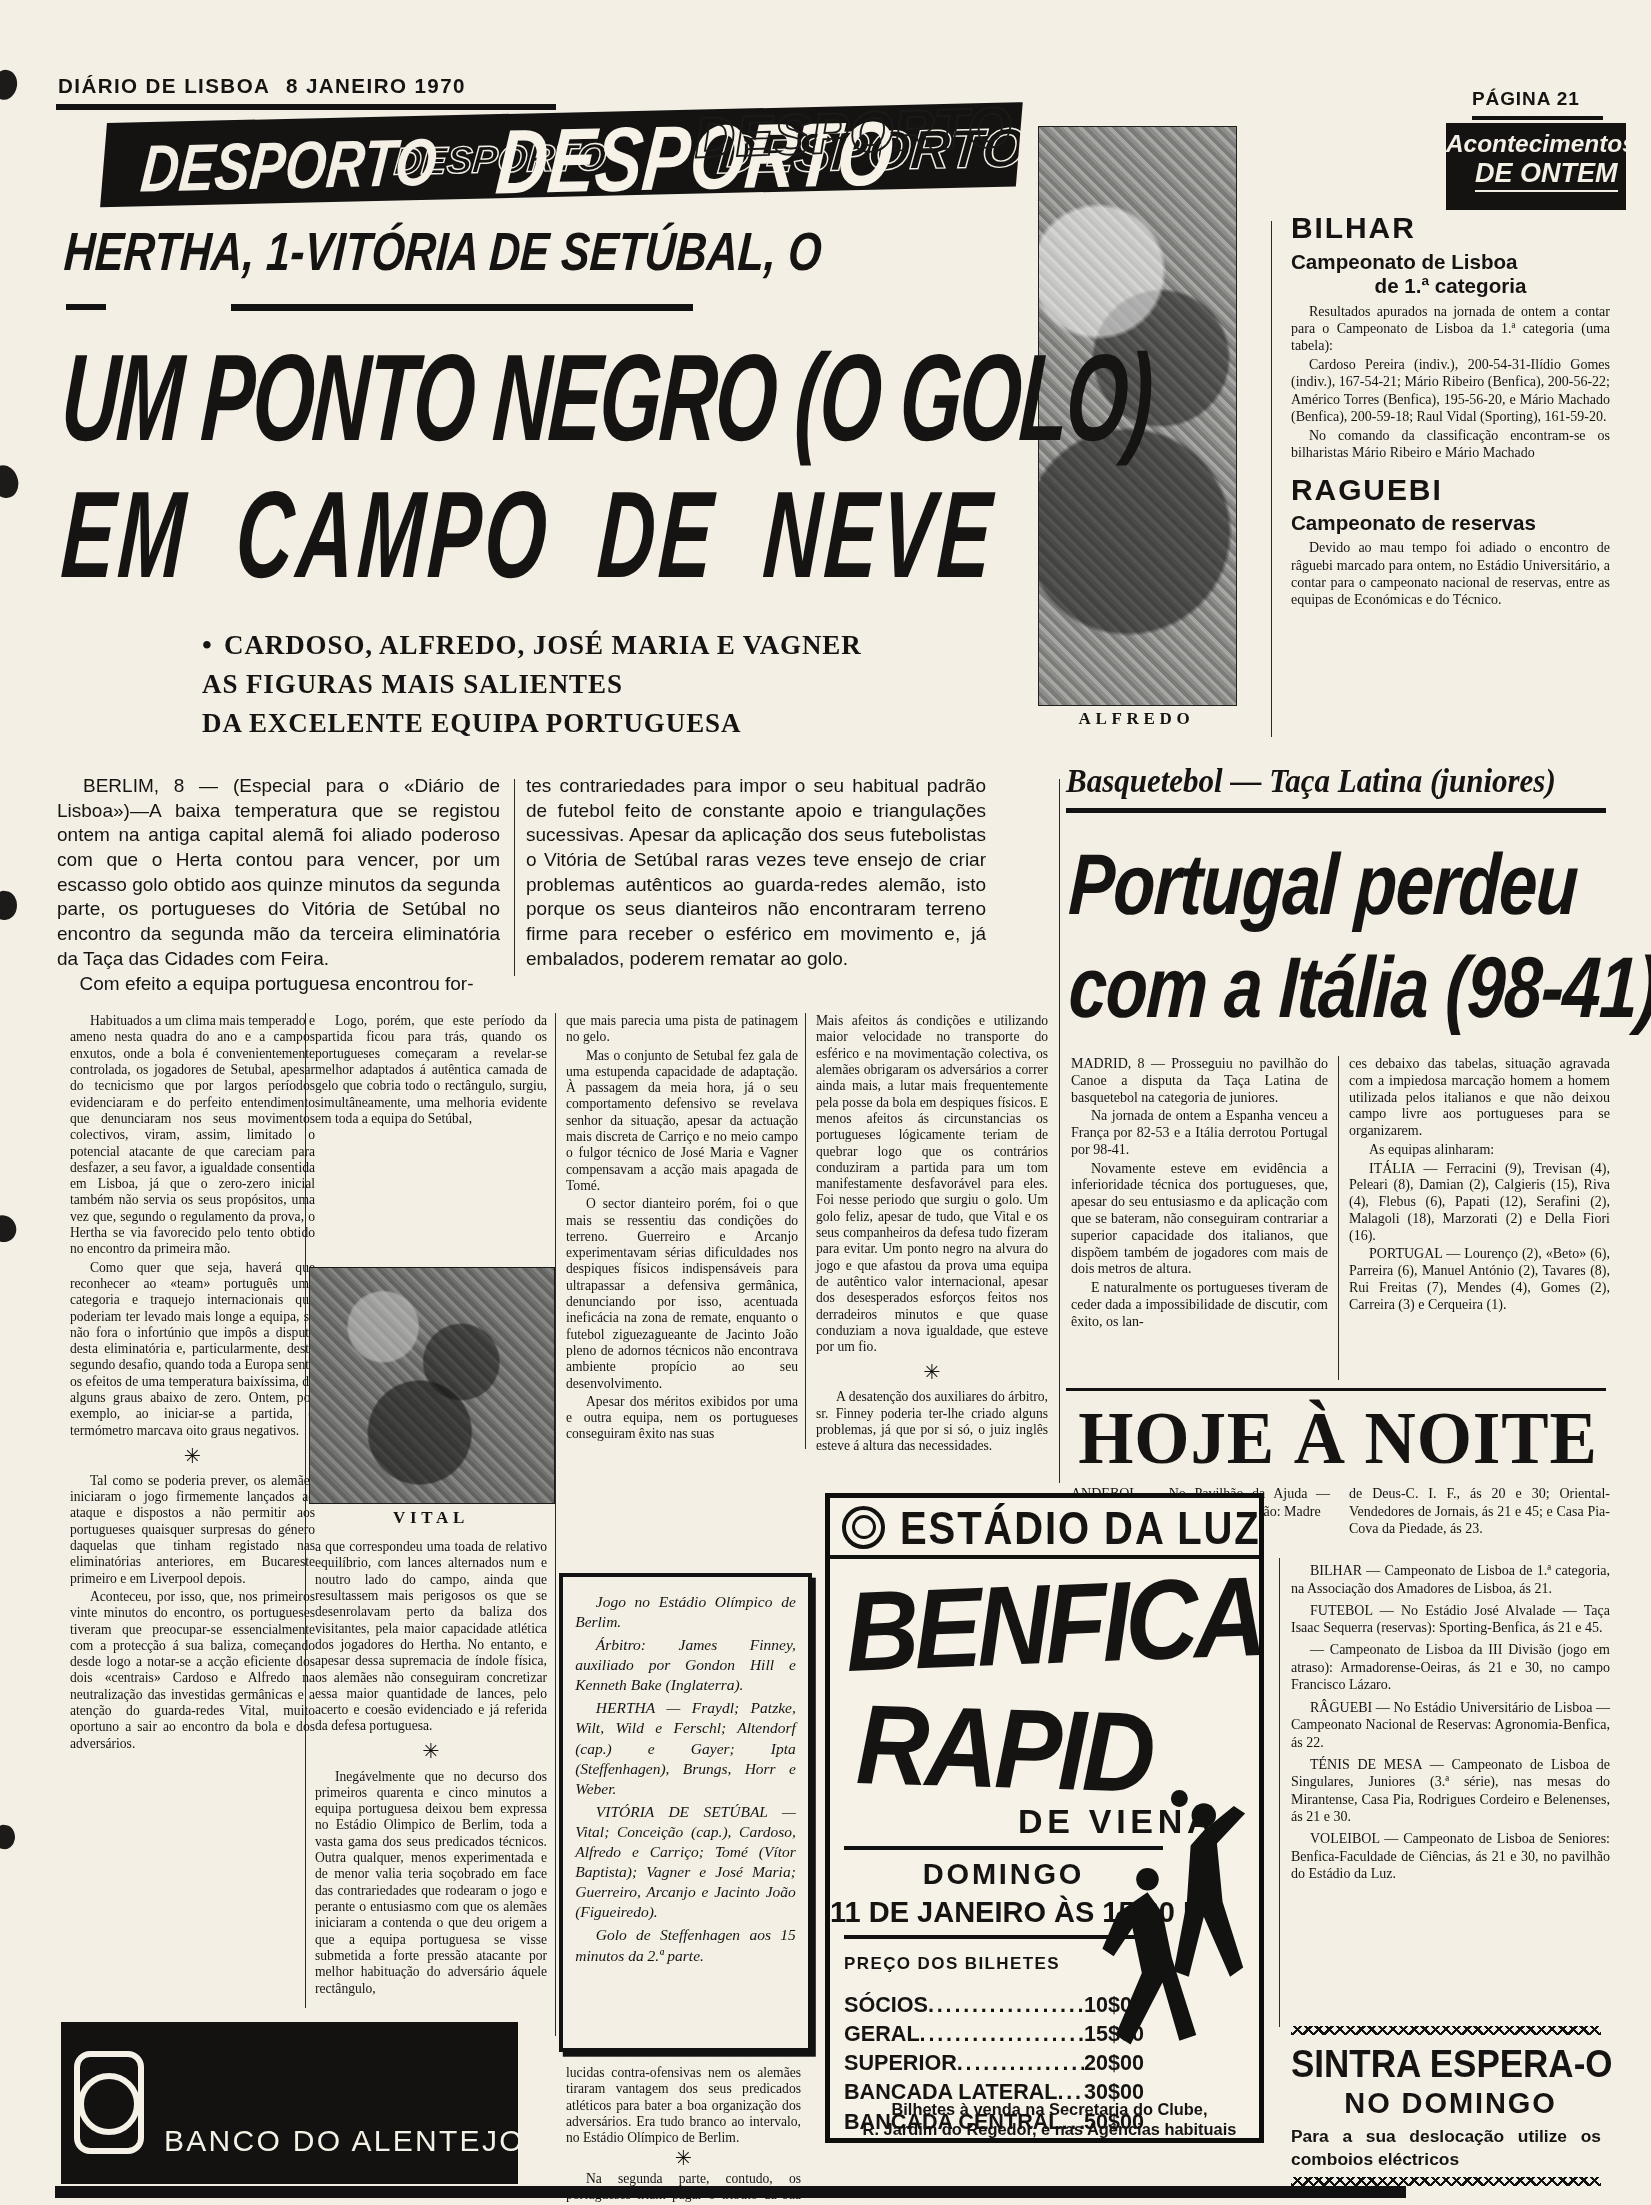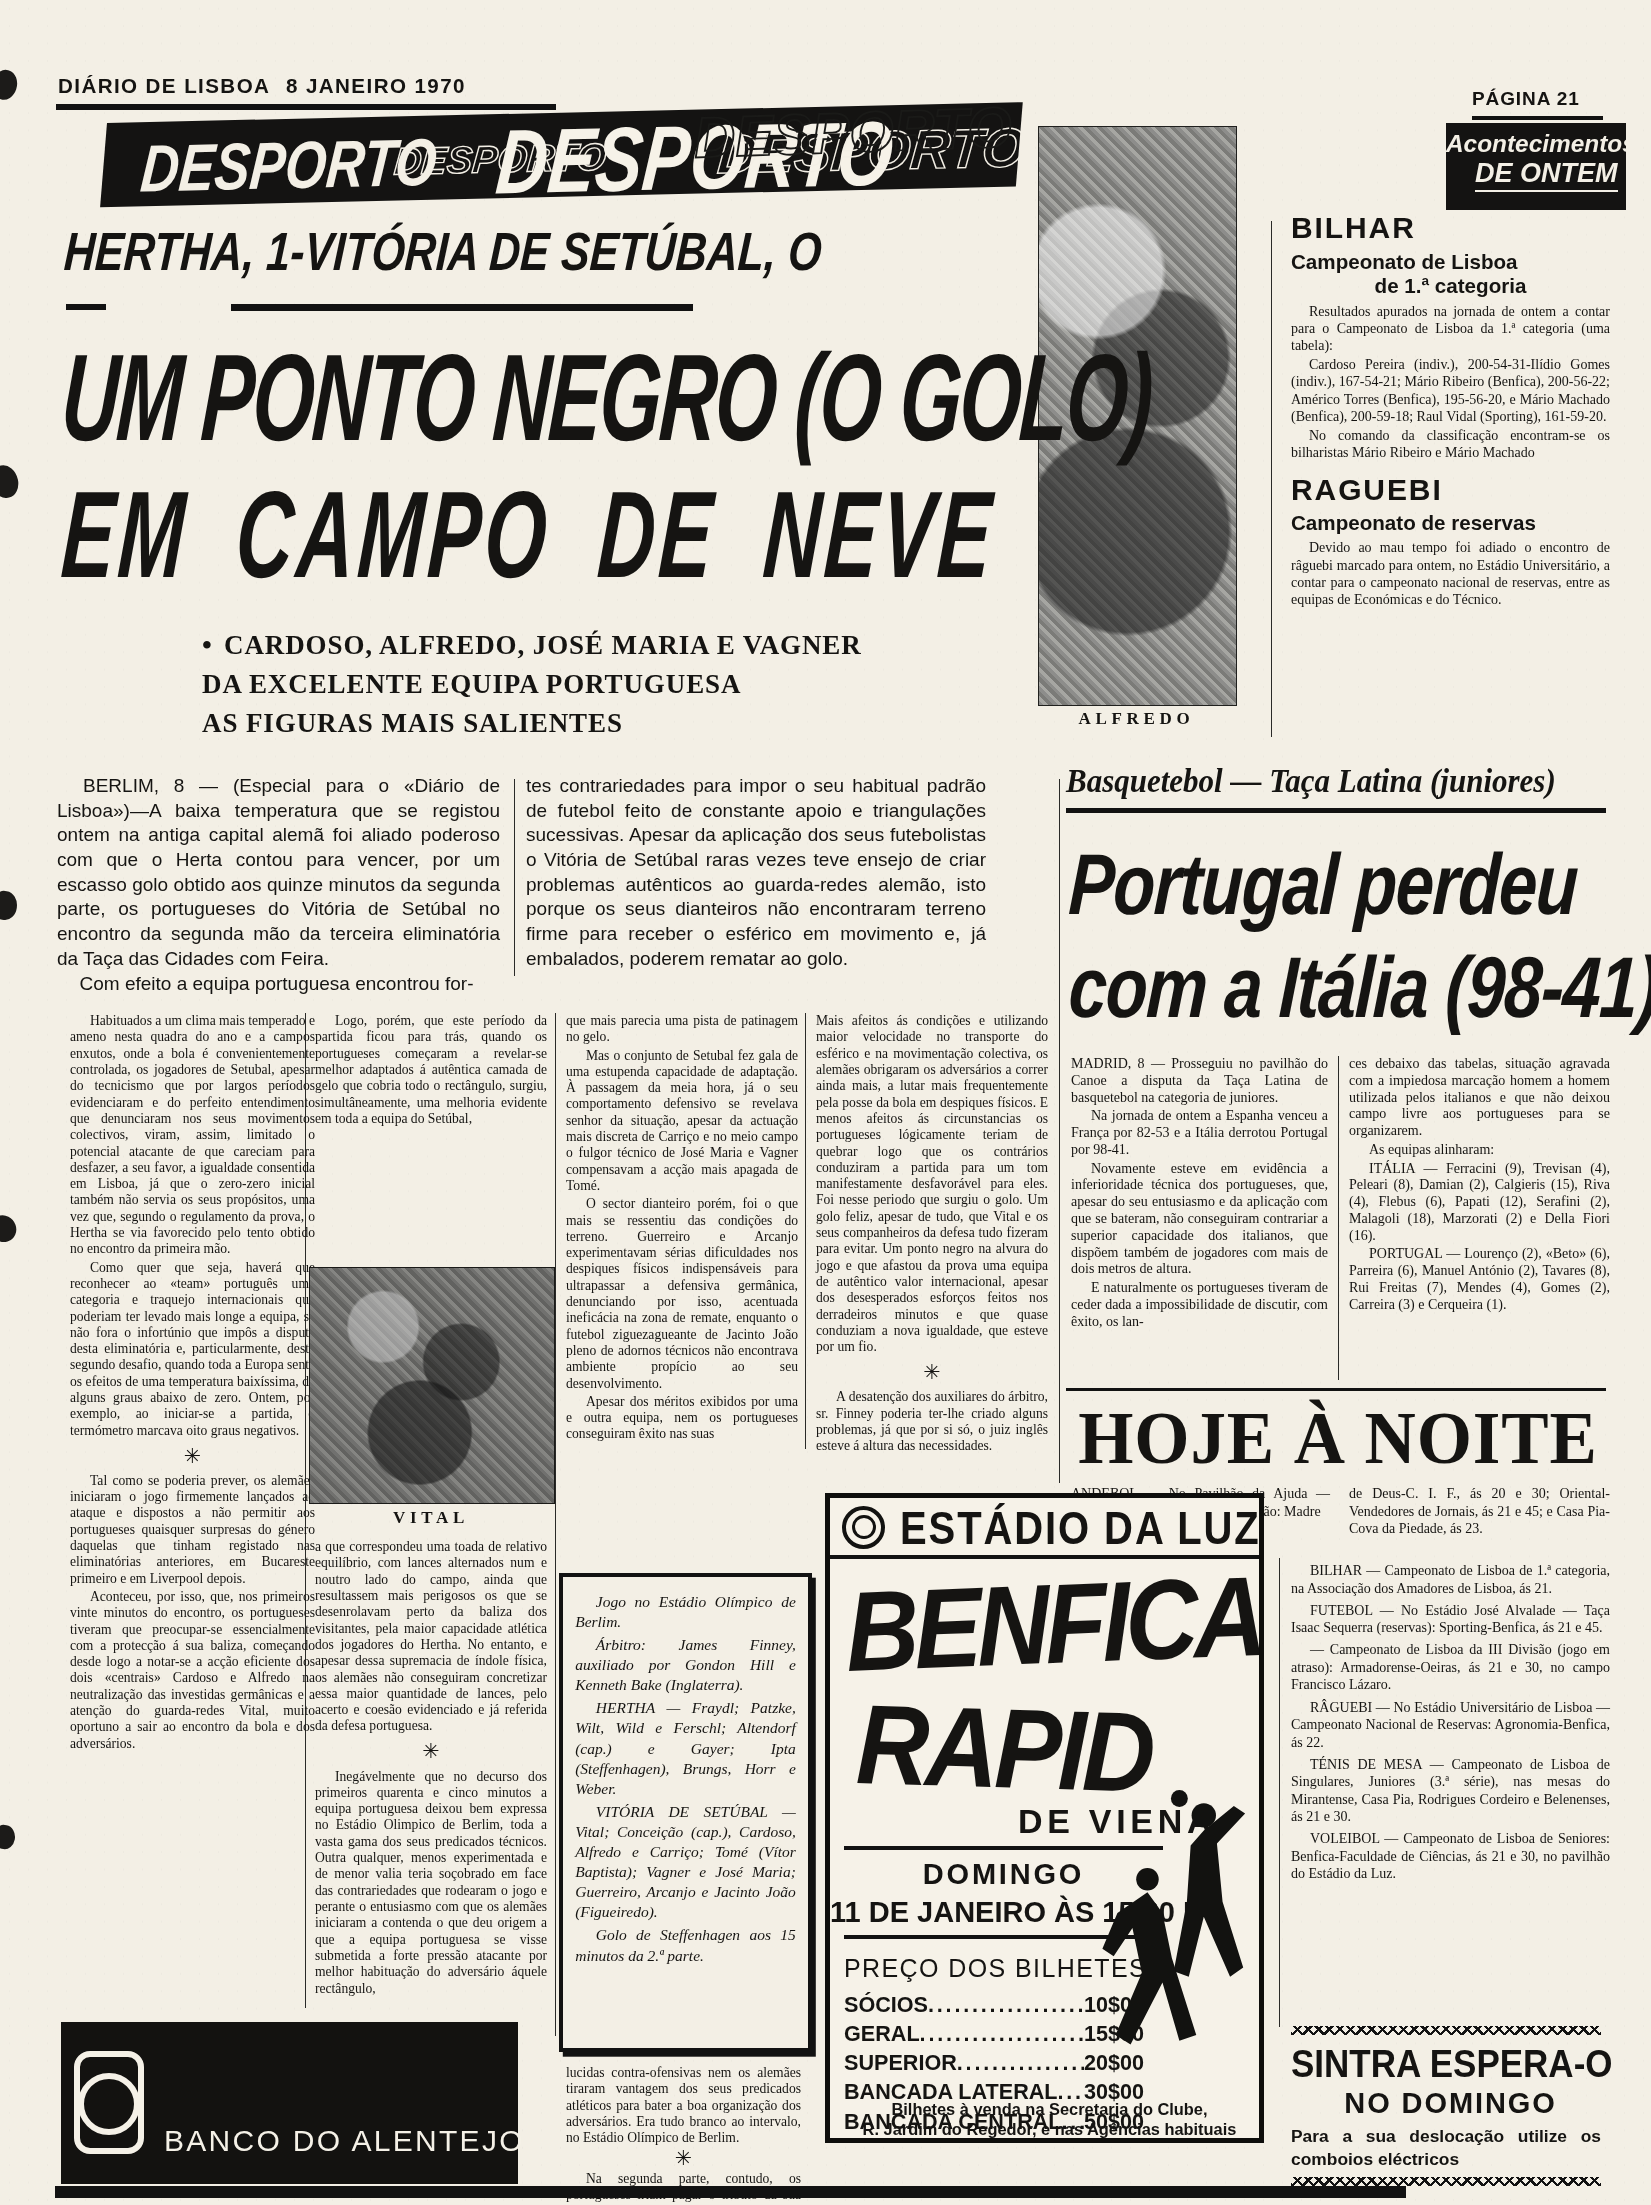--- a/index.html
+++ b/index.html
@@ -101,22 +101,22 @@
   <div class="abs kicker" style="left:66px;top:221px;">HERTHA, 1-VITÓRIA DE SETÚBAL, O</div>
   <div class="abs rule" style="left:66px;top:304px;width:40px;height:5.6px;"></div>
   <div class="abs rule" style="left:231px;top:304px;width:462px;height:6.6px;"></div>
 
   <div class="abs mainhead" style="left:66px;top:328px;font-size:81px;letter-spacing:-1.9px;transform:scale(0.98,1.52) skewX(-5deg);">UM PONTO NEGRO (O GOLO)</div>
   <div class="abs mainhead" style="left:66px;top:465px;font-size:81px;letter-spacing:3.8px;word-spacing:22.5px;transform:scale(0.98,1.52) skewX(-5deg);">EM CAMPO DE NEVE</div>
 
   <div class="abs" style="left:202px;top:626px;width:798px;">
     <span style="font-size:28px;font-weight:700;float:left;margin:2.8px 12.2px 0 0;">•</span>
     <div class="subhead">CARDOSO, ALFREDO, JOSÉ MARIA E VAGNER</div>
+    <div class="subhead">AS FIGURAS MAIS SALIENTES</div>
     <div class="subhead">DA EXCELENTE EQUIPA PORTUGUESA</div>
-    <div class="subhead">AS FIGURAS MAIS SALIENTES</div>
   </div>
 
   <div class="abs lead" style="left:57px;top:774px;width:443px;">
     <p style="text-indent:26px;">BERLIM, 8 — (Especial para o «Diário de Lisboa»)—A baixa temperatura que se registou ontem na antiga capital alemã foi aliado poderoso com que o Herta contou para vencer, por um escasso golo obtido aos quinze minutos da segunda parte, os portugueses do Vitória de Setúbal no encontro da segunda mão da terceira eliminatória da Taça das Cidades com Feira.</p>
     <p>Com efeito a equipa portuguesa encontrou for-</p>
   </div>
   <div class="vrule" style="left:514px;top:779px;height:197px;"></div>
   <div class="abs lead" style="left:526px;top:774px;width:460px;">
     <p>tes contrariedades para impor o seu habitual padrão de futebol feito de constante apoio e triangulações sucessivas. Apesar da aplicação dos seus futebolistas o Vitória de Setúbal raras vezes teve ensejo de criar problemas autênticos ao guarda-redes alemão, isto porque os seus dianteiros não encontraram terreno firme para receber o esférico em movimento e, já embalados, poderem rematar ao golo.</p>
   </div>
@@ -229,21 +229,21 @@
 
     <div class="abs sans" style="left:14px;top:70px;font-size:101px;font-weight:700;font-style:italic;letter-spacing:-4.7px;white-space:nowrap;transform:scaleY(1.12) rotate(-2deg);transform-origin:left top;">BENFICA</div>
     <div class="abs sans" style="left:28px;top:182px;font-size:101px;font-weight:700;font-style:italic;letter-spacing:-3.8px;white-space:nowrap;transform:scaleY(1.12) rotate(1.5deg);transform-origin:left top;">RAPID</div>
     <div class="abs sans" style="left:188px;top:304px;font-size:34px;font-weight:700;letter-spacing:4.7px;white-space:nowrap;">DE VIENA</div>
 
     <div class="abs rule" style="left:14px;top:348px;width:319px;height:4.2px;"></div>
     <div class="abs sans" style="left:14px;top:360px;width:319px;font-size:29px;font-weight:700;text-align:center;letter-spacing:2.8px;">DOMINGO</div>
     <div class="abs sans" style="left:0px;top:398px;width:347px;font-size:29px;font-weight:700;text-align:center;white-space:nowrap;">11 DE JANEIRO ÀS 15.30 H.</div>
     <div class="abs rule" style="left:14px;top:437px;width:319px;height:4.2px;"></div>
 
-    <div class="abs sans" style="left:14px;top:456px;font-size:25px;font-weight:400;letter-spacing:1.4px;">PREÇO DOS BILHETES</div>
+    <div class="abs sans" style="left:14px;top:456px;font-size:17px;font-weight:700;letter-spacing:1.4px;">PREÇO DOS BILHETES</div>
 
     <div class="abs" style="left:14px;top:492px;">
       <div class="pricerow">
         <span class="lbl">SÓCIOS</span>
         <span class="dots">..............................</span>
         <span class="val">10$00</span>
       </div>
       <div class="pricerow">
         <span class="lbl">GERAL</span>
         <span class="dots">..............................</span>

